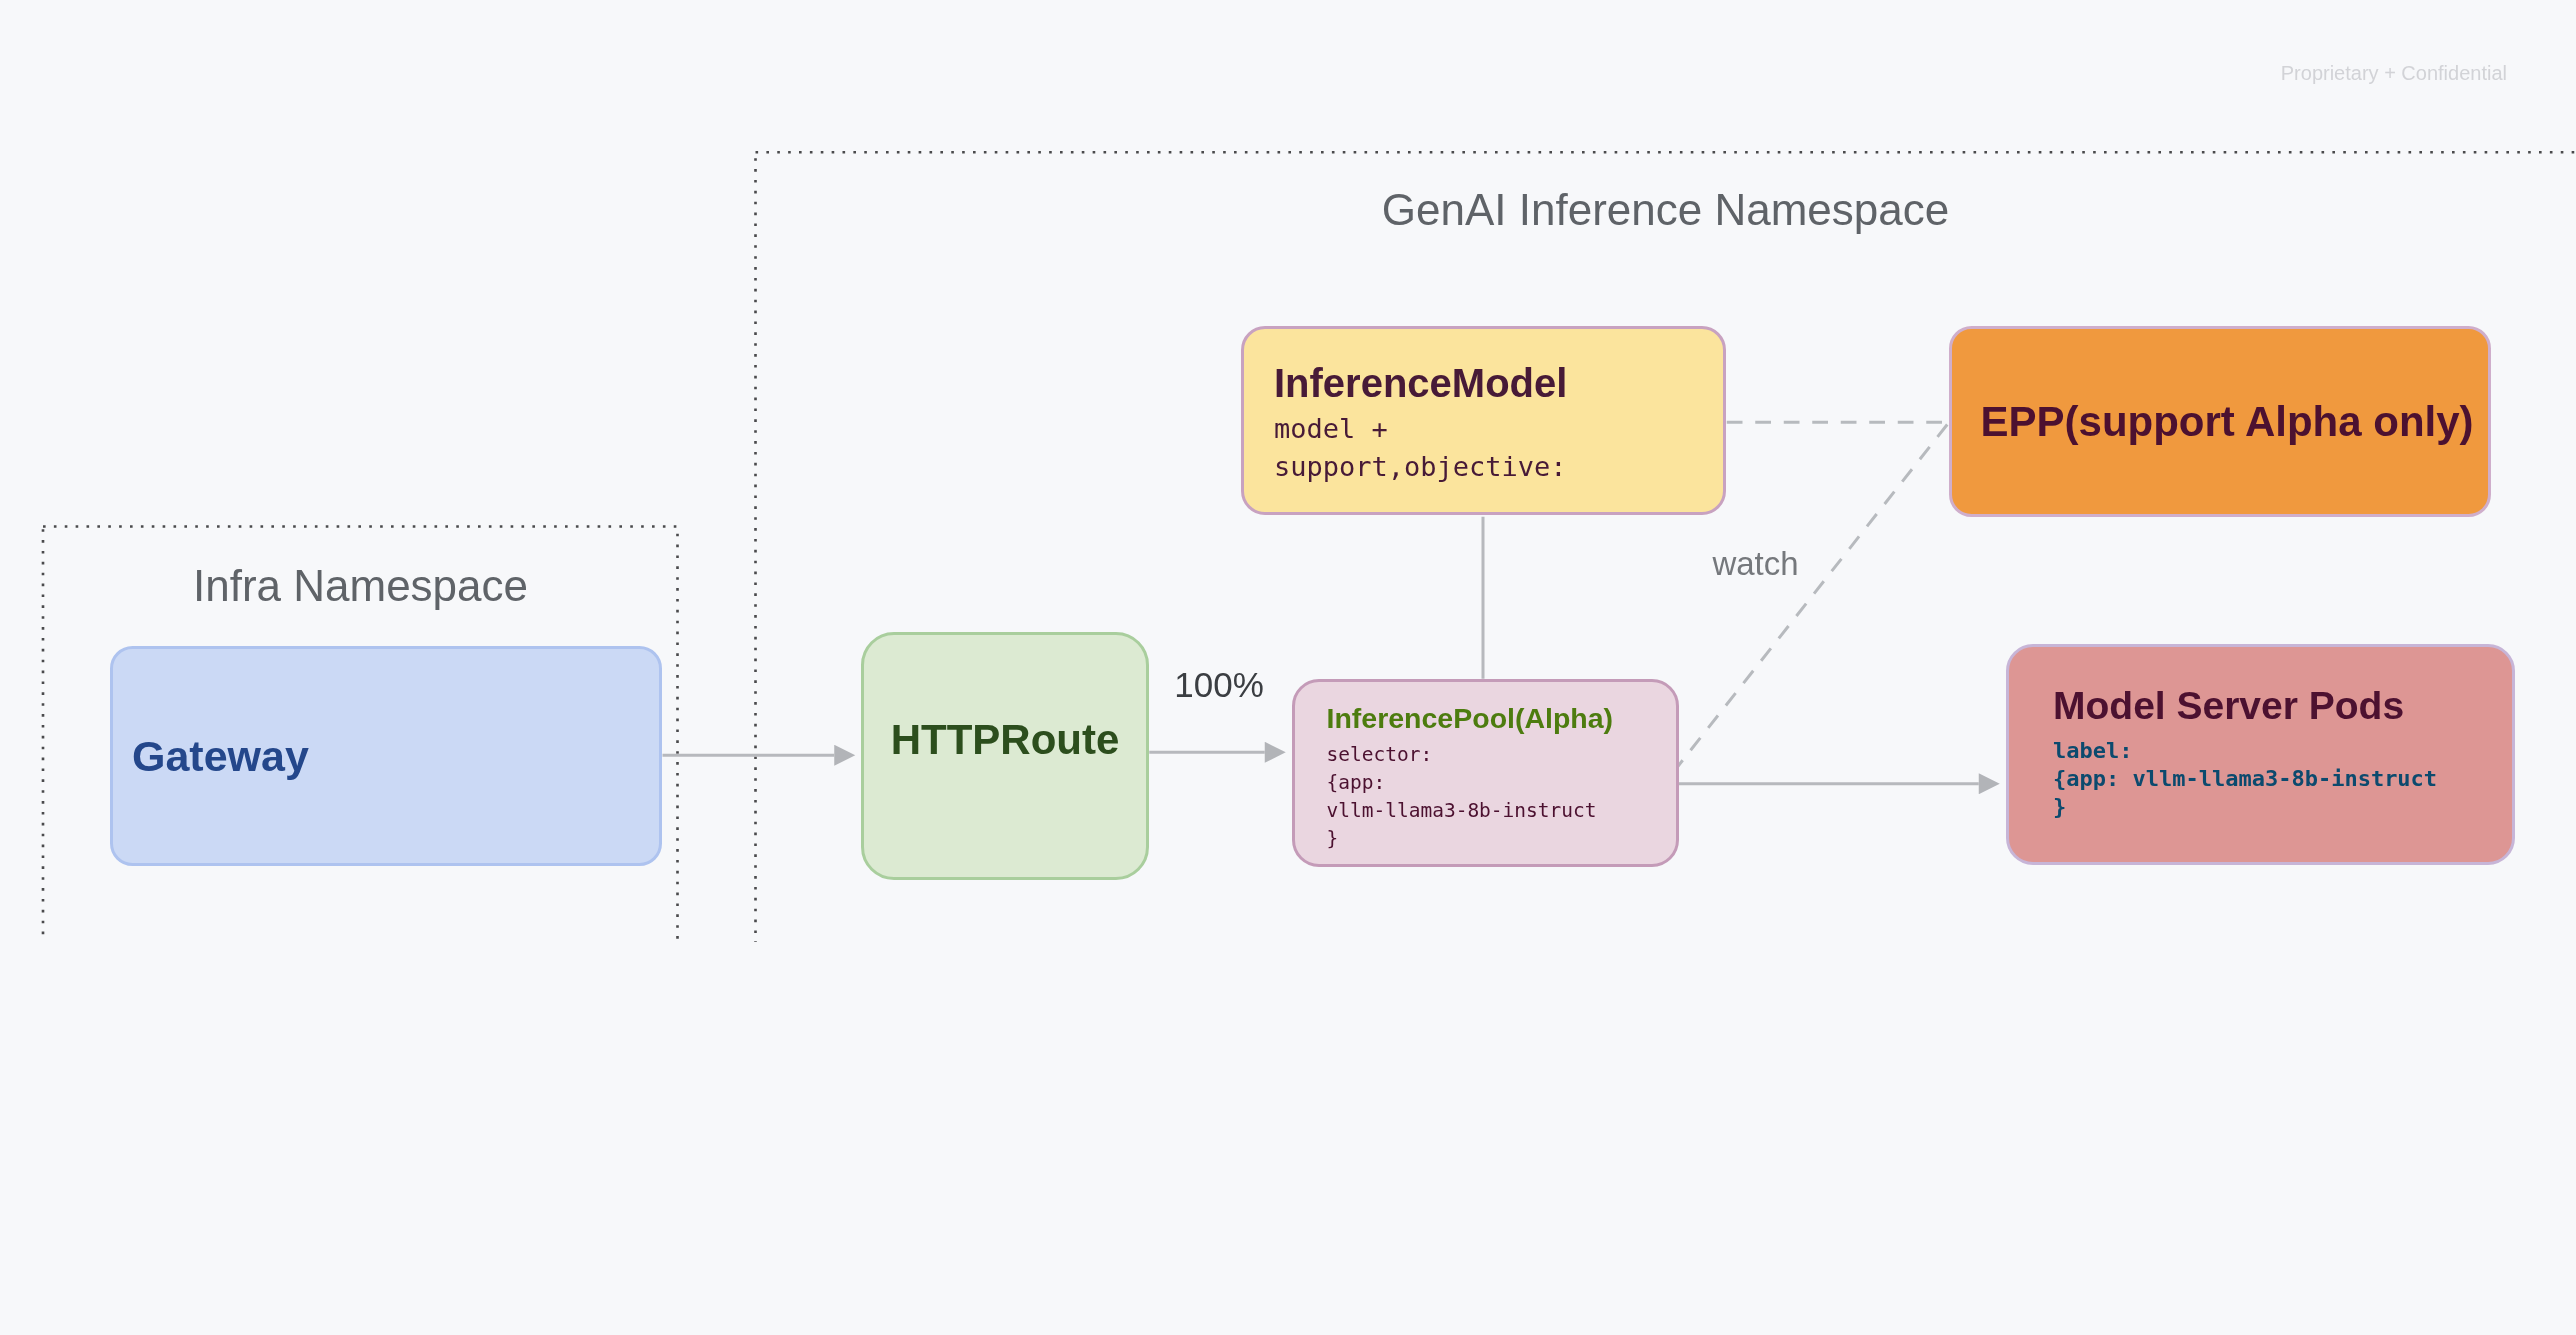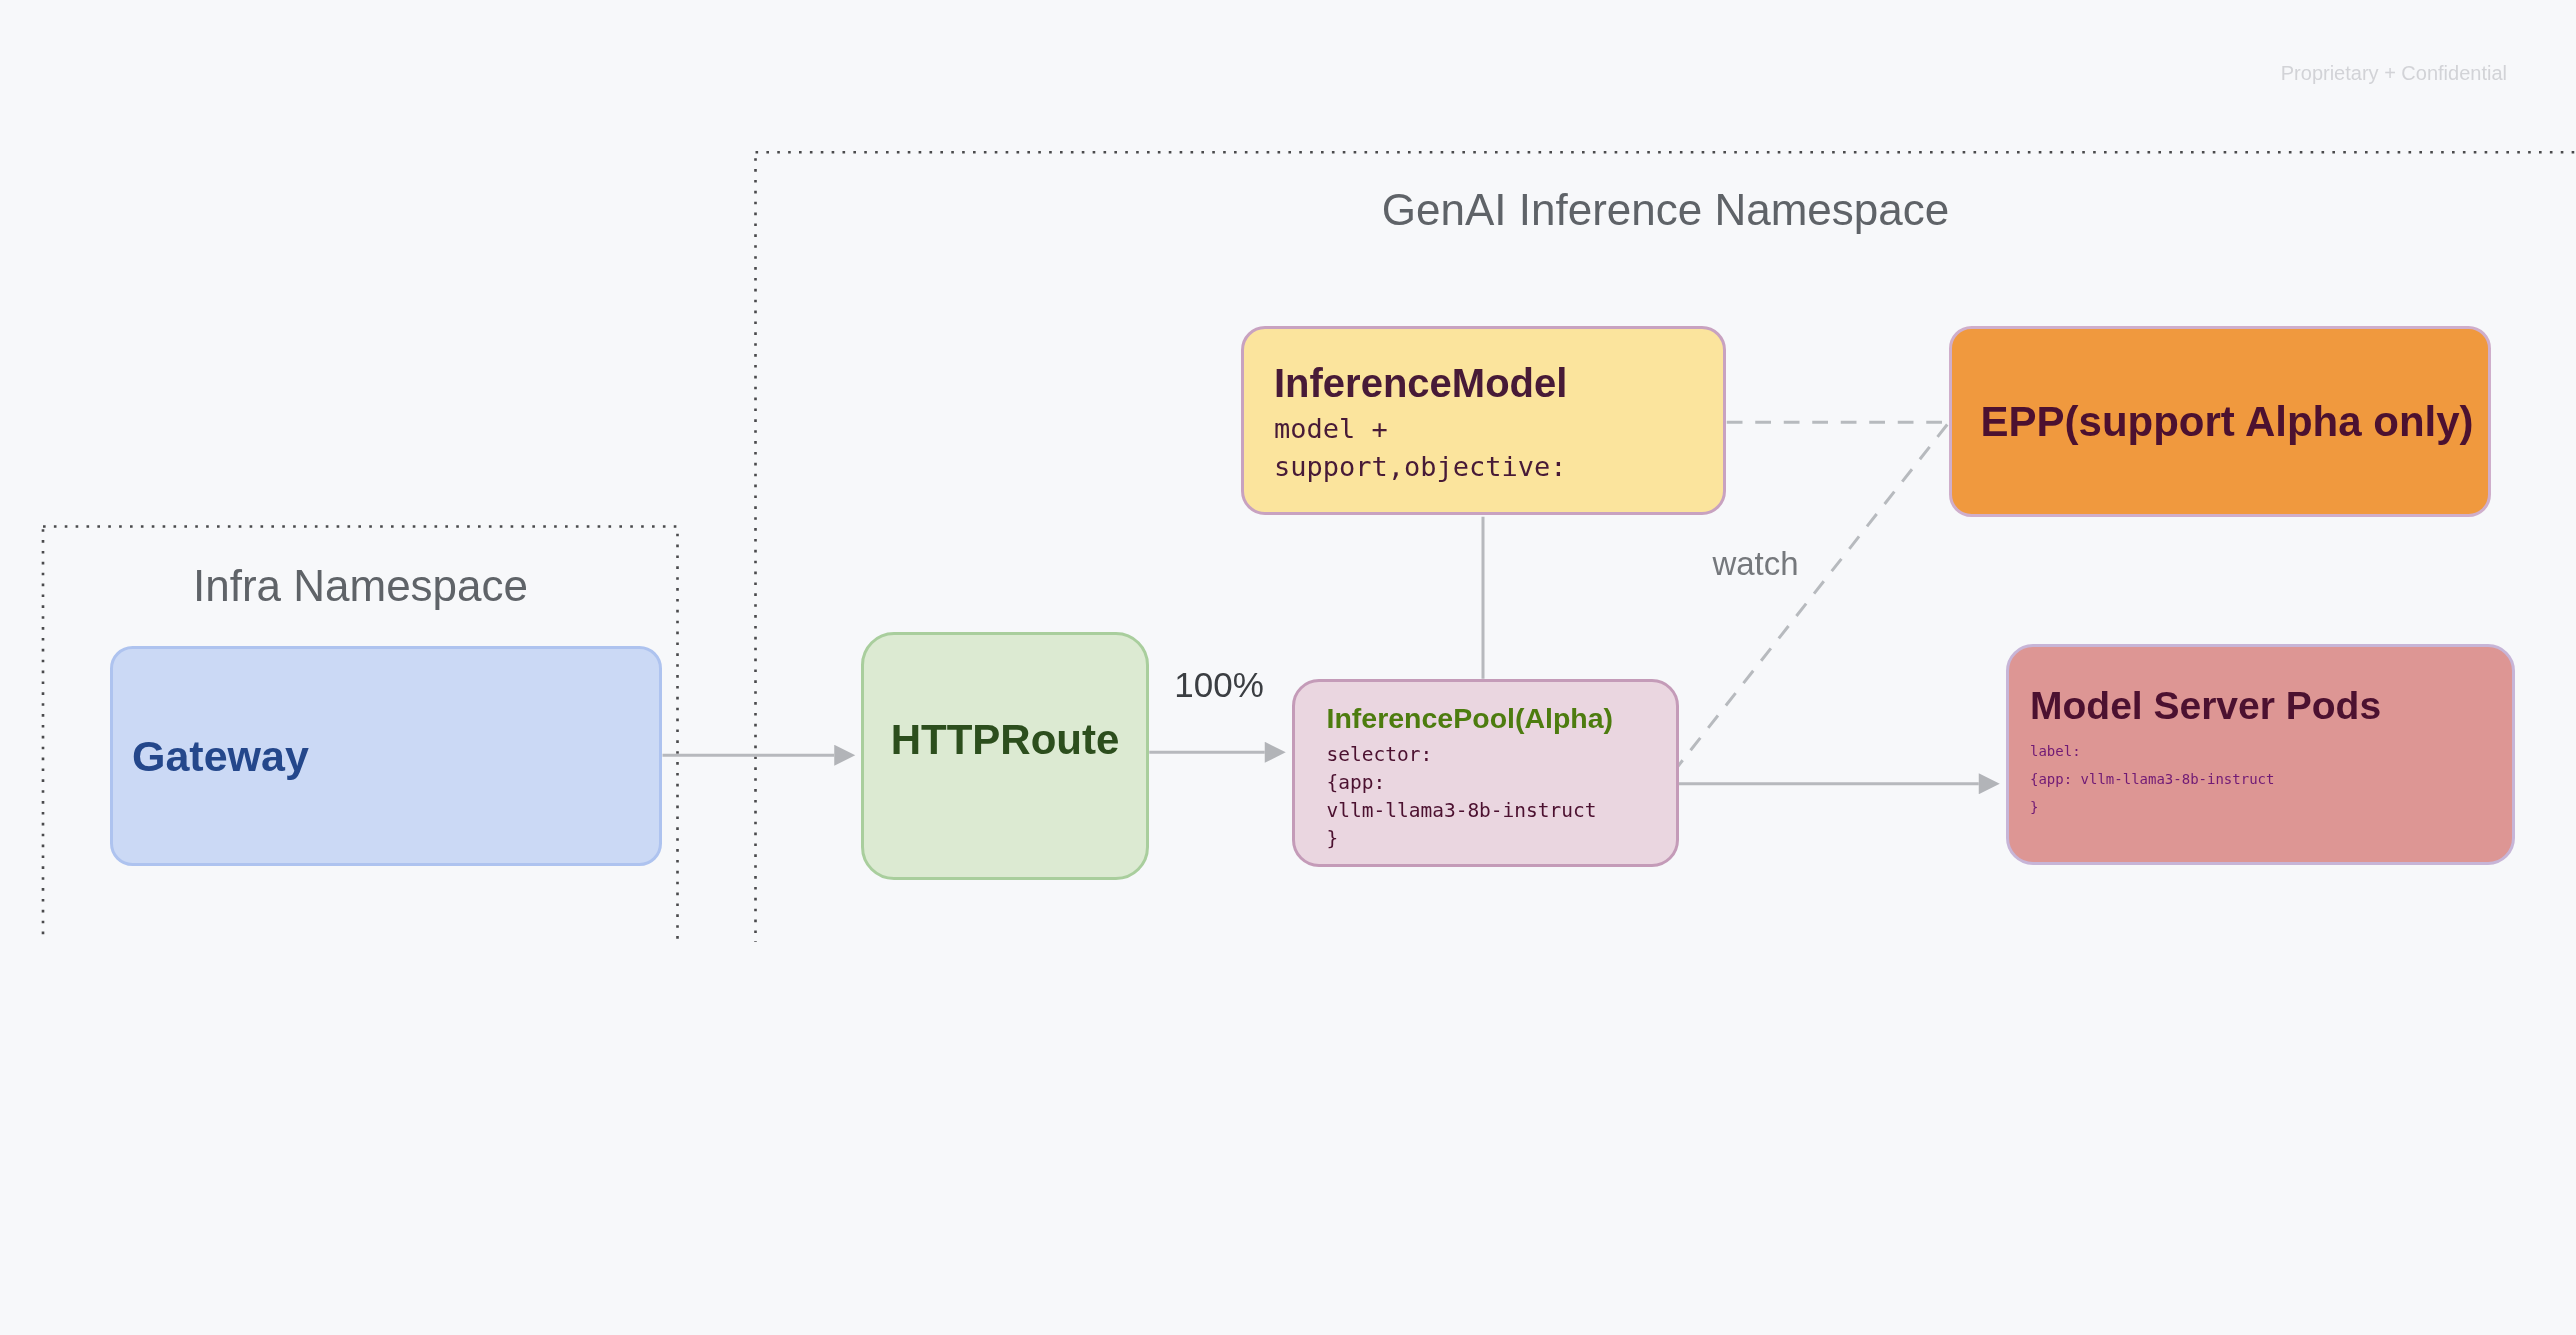--- a/index.html
+++ b/index.html
@@ -38,23 +38,23 @@
   .epp .ttl{color:#4c1130;font-size:42px;font-weight:bold;}
 
   
   .inference-pool{left:1292px;top:679px;width:387px;height:188px;border-radius:27px;
                   background:#ead6e0;border:3px solid #c49bb8;padding:18px 0 0 31.5px;}
   .inference-pool .ttl{color:#4d7c0f;font-size:28.5px;font-weight:bold;line-height:36px;}
   .inference-pool .code{color:#4c1130;font-size:19.5px;line-height:28px;margin-top:4.5px;}
 
   
   .model-server-pods{left:2006px;top:644px;width:509px;height:221px;border-radius:27px;
-                     background:#dd9694;border:3px solid #c7b5d7;padding:35px 0 0 21px;}
+                     background:#dd9694;border:3px solid #c7b5d7;padding:35px 0 0 44px;}
   .model-server-pods .ttl{color:#4c1130;font-size:39px;font-weight:bold;line-height:47px;}
-  .model-server-pods .code{color:#701a75;font-size:14px;line-height:28px;margin-top:7.5px;}
+  .model-server-pods .code{color:#0c4a6e;font-size:22px;line-height:28px;margin-top:7.5px;font-weight:bold;}
 
   .weight-label{left:1155px;top:665px;width:128px;font-size:35px;color:#3b3e42;}
   .watch-label{left:1688px;top:545px;width:135px;font-size:33px;color:#75787c;}
   .infra-title{left:43px;top:561px;width:635px;}
   .genai-title{left:755px;top:185px;width:1821px;}
 </style>
 </head>
 <body>
 
 <div id="stage">

